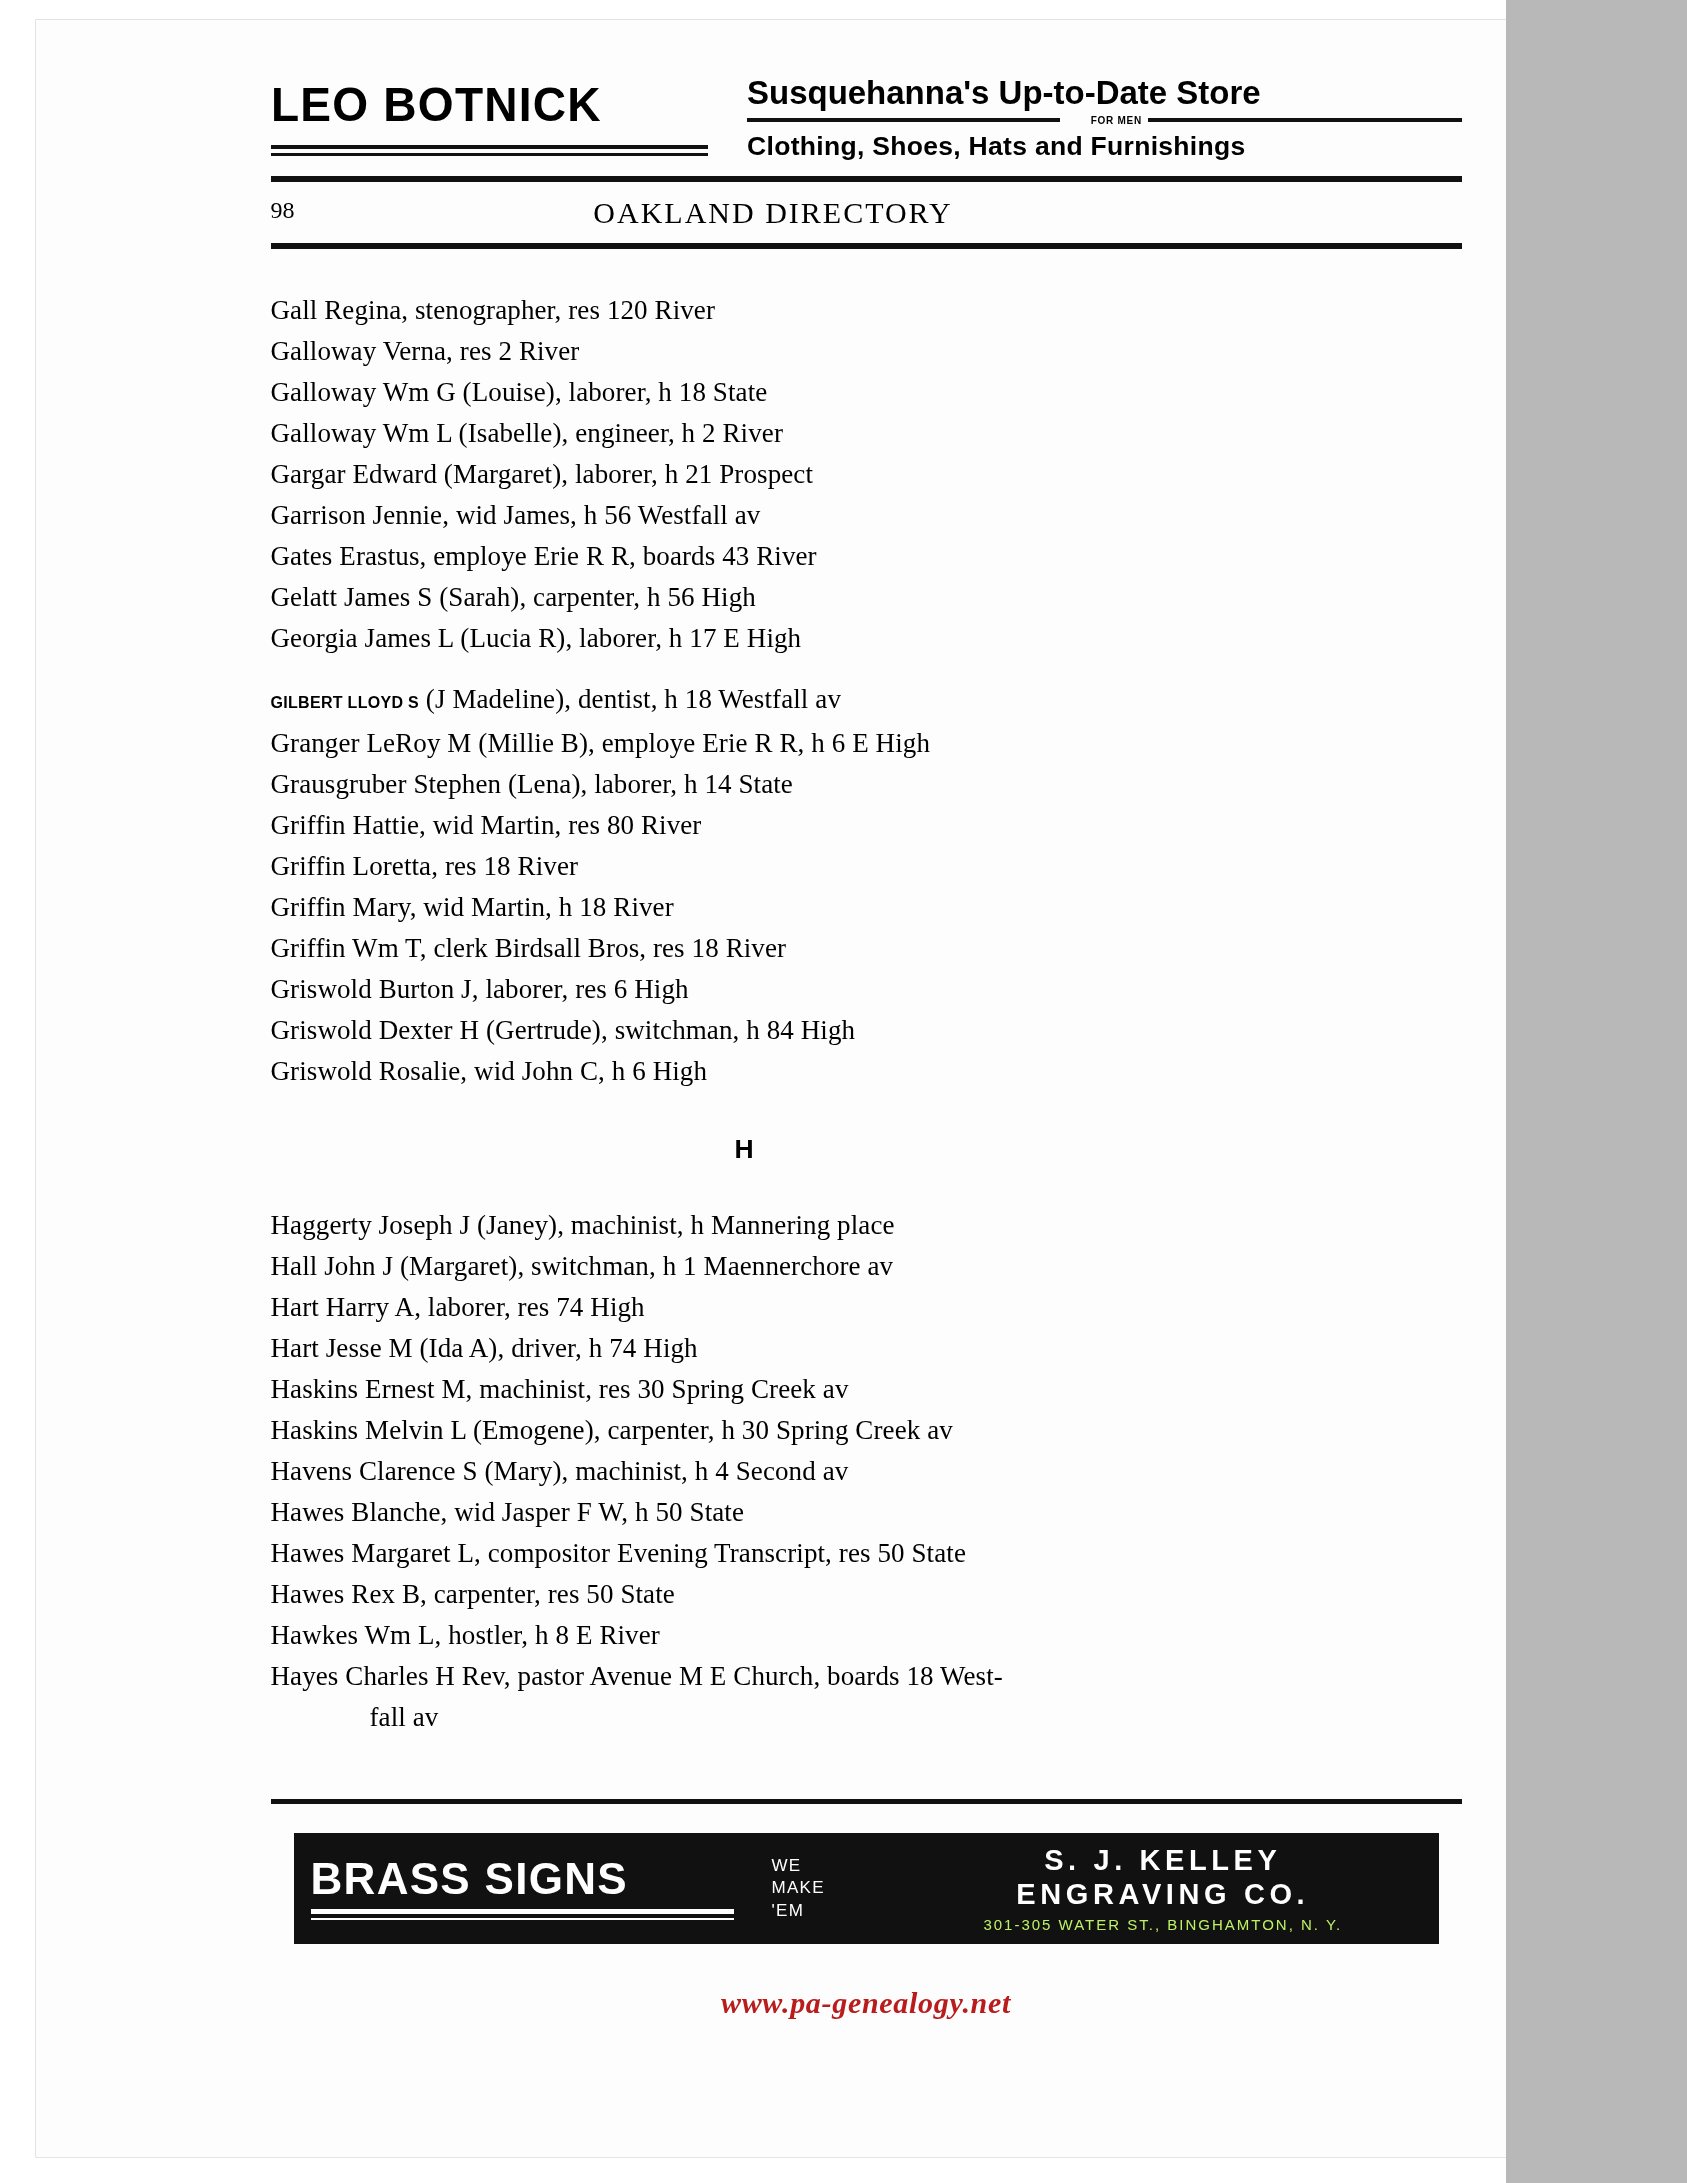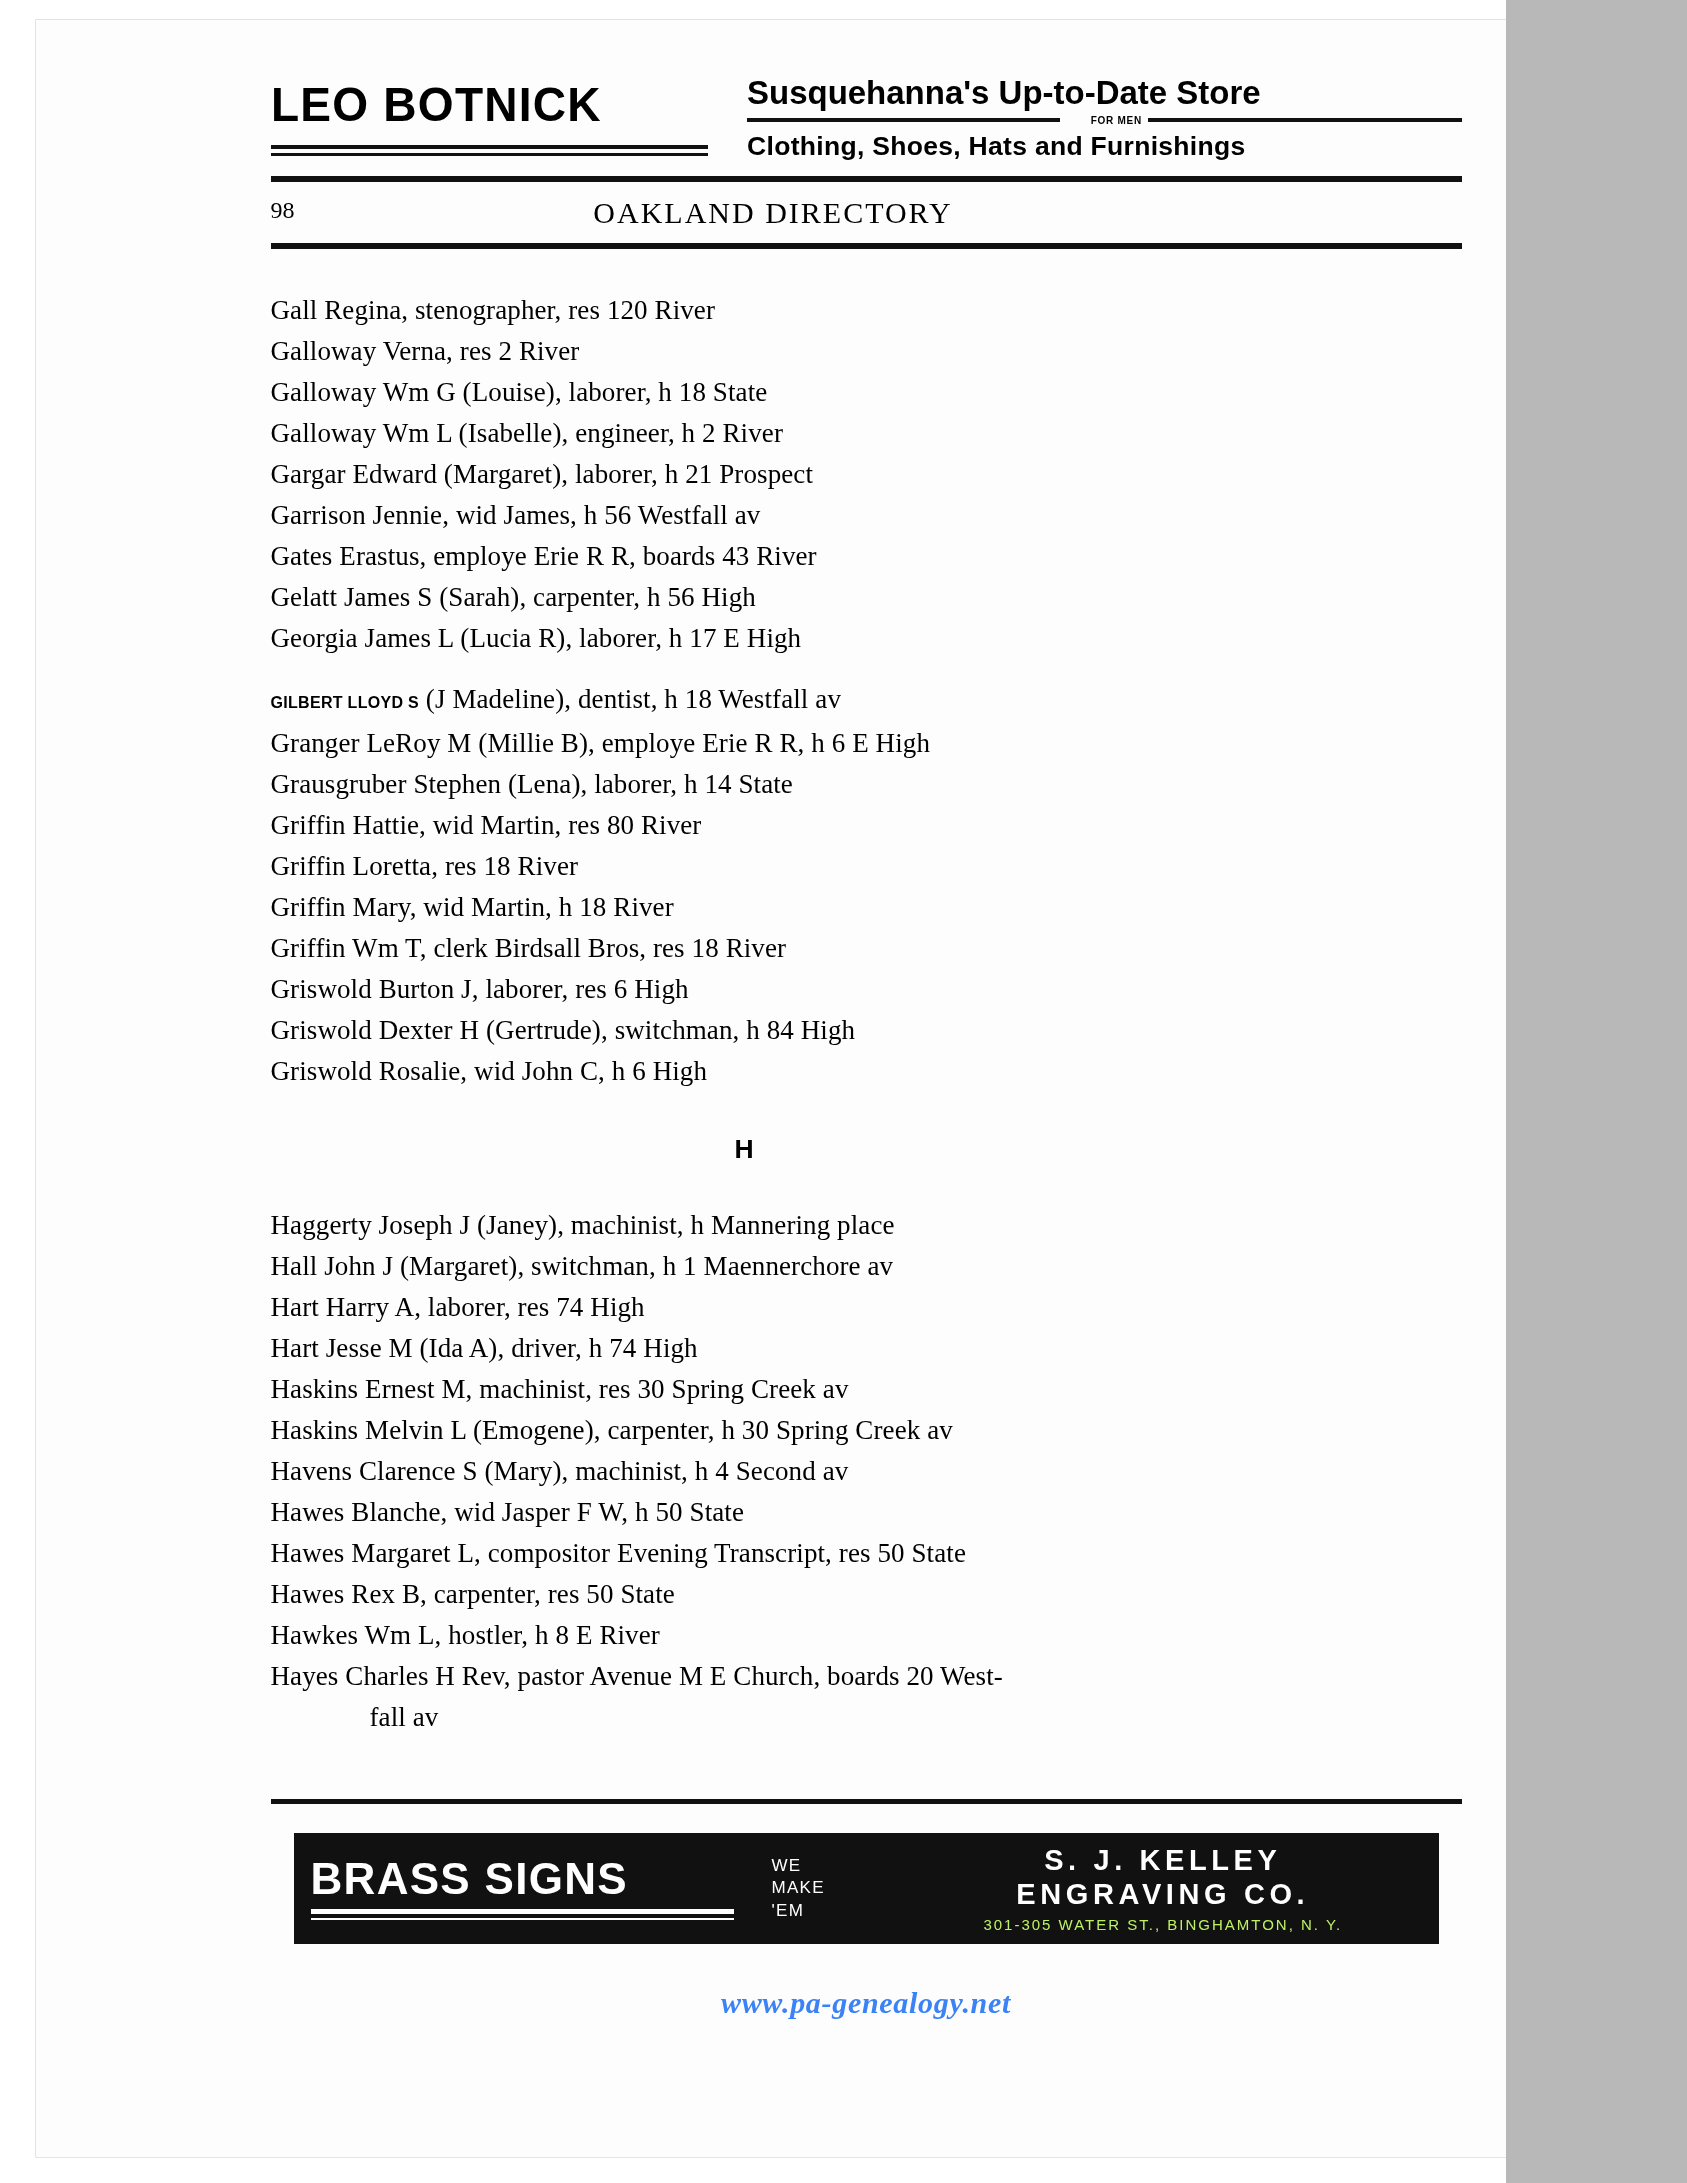--- a/index.html
+++ b/index.html
@@ -322,21 +322,21 @@
         <div class="entry">Hart Jesse M (Ida A), driver, h 74 High</div>
         <div class="entry">Haskins Ernest M, machinist, res 30 Spring Creek av</div>
         <div class="entry">Haskins Melvin L (Emogene), carpenter, h 30 Spring Creek av</div>
         <div class="entry">Havens Clarence S (Mary), machinist, h 4 Second av</div>
         <div class="entry">Hawes Blanche, wid Jasper F W, h 50 State</div>
         <div class="entry">Hawes Margaret L, compositor Evening Transcript, res 50 State</div>
         <div class="entry">Hawes Rex B, carpenter, res 50 State</div>
         <div class="entry">Hawkes Wm L, hostler, h 8 E River</div>
 
         <div class="entry">
-          <span>Hayes Charles H Rev, pastor Avenue M E Church, boards 20 West-</span>
+          <span>Hayes Charles H Rev, pastor Avenue M E Church, boards 18 West-</span>
           <span class="cont">fall av</span>
         </div>
 
       </div>
 
       <div class="bottom-rule"></div>
 
       <div class="brassad">
         <div class="brass-left">
           <div class="brass-title">BRASS SIGNS</div>
@@ -350,18 +350,18 @@
           <div>MAKE</div>
           <div>'EM</div>
         </div>
         <div class="brass-right">
           <div class="kelley1">S.  J.  KELLEY</div>
           <div class="kelley2">ENGRAVING CO.</div>
           <div class="kelley3">301-305  WATER ST.,  BINGHAMTON, N. Y.</div>
         </div>
       </div>
 
-      <div class="site" style="color: #3b82f6;">www.pa-genealogy.net</div>
+      <div class="site" style="color: #b91c1c;">www.pa-genealogy.net</div>
 
     </div>
   </div>
 </div>
 
 
 </body></html>

